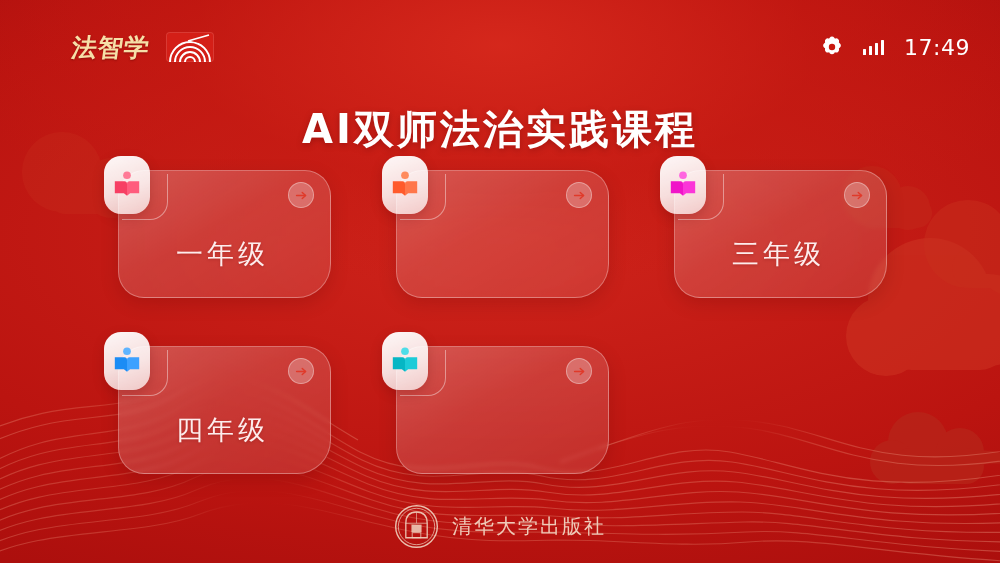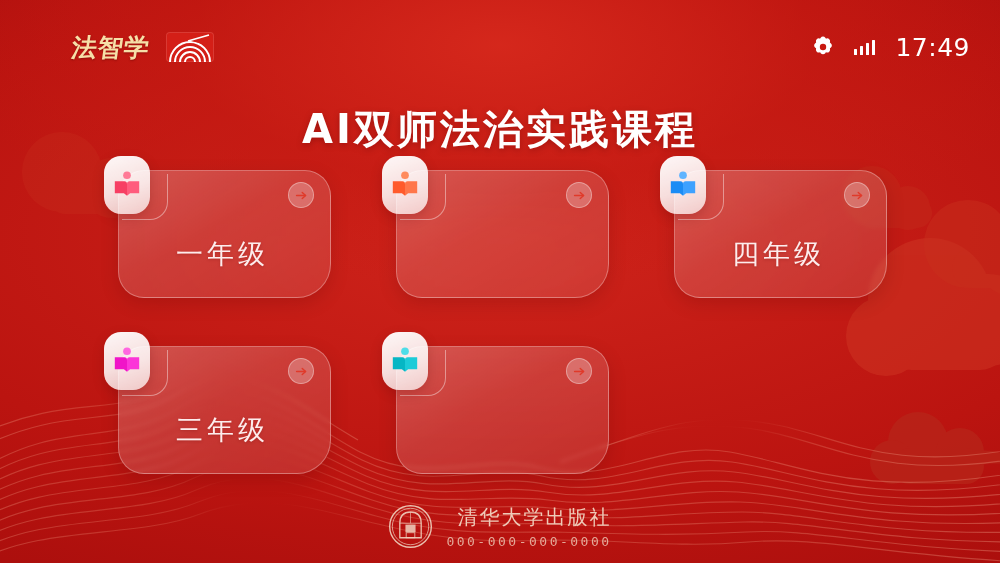--- a/index.html
+++ b/index.html
@@ -50,21 +50,21 @@
 
   .status { display:flex; align-items:center; gap:20px; }
   .gear-icon { width:22px; height:22px; display:block; }
   .signal { display:flex; align-items:flex-end; gap:2.5px; height:16px; }
   .signal i { display:block; width:3.5px; background:#fff; border-radius:0.5px; }
   .signal i:nth-child(1){ height:6px; }
   .signal i:nth-child(2){ height:9px; }
   .signal i:nth-child(3){ height:12px; }
   .signal i:nth-child(4){ height:15px; }
   .clock {
-    color:#fff; font-size:25px; letter-spacing:0.5px;
+    color:#fff; font-size:22px; letter-spacing:0.5px;
     font-family:"DejaVu Sans", sans-serif;
   }
 
   
   .page-title {
     position:absolute; top:95px; left:0; right:0;
     text-align:center;
     font-size:40px; font-weight:bold; color:#ffffff;
     letter-spacing:3px;
     font-family:"DejaVu Sans", sans-serif;
@@ -311,51 +311,51 @@
           <path d="M11 6 L15.5 10 L11 14" stroke="#e03a2a" stroke-width="2" stroke-linecap="round" stroke-linejoin="round" fill="none"></path>
         </svg>
       </div>
     </div>
 
     <div class="card">
       <div class="card-panel"></div>
       <div class="card-notch"></div>
       <div class="icon-tile">
         <svg class="book" viewBox="0 0 32 32" xmlns="http://www.w3.org/2000/svg" aria-hidden="true">
+          <circle cx="16" cy="5.6" r="4.1" fill="#ff66e0"></circle>
+          <path d="M3 12 h10.2 a2.8 2.8 0 0 1 2.8 2.8 v12.6 l-3.3 -2.6 H3 z" fill="#f014c8"></path>
+          <path d="M29 12 h-10.2 a2.8 2.8 0 0 0 -2.8 2.8 v12.6 l3.3 -2.6 H29 z" fill="#fb35d8"></path>
+        </svg>
+      </div>
+      <div class="arrow-btn">
+        <svg viewBox="0 0 20 20" xmlns="http://www.w3.org/2000/svg" aria-hidden="true">
+          <path d="M3.5 10 H15" stroke="#e03a2a" stroke-width="2" stroke-linecap="round" fill="none"></path>
+          <path d="M11 6 L15.5 10 L11 14" stroke="#e03a2a" stroke-width="2" stroke-linecap="round" stroke-linejoin="round" fill="none"></path>
+        </svg>
+      </div>
+      <div class="card-label">三年级</div>
+    </div>
+
+    <div class="card">
+      <div class="card-panel"></div>
+      <div class="card-notch"></div>
+      <div class="icon-tile">
+        <svg class="book" viewBox="0 0 32 32" xmlns="http://www.w3.org/2000/svg" aria-hidden="true">
           <circle cx="16" cy="5.6" r="4.1" fill="#5fb4ff"></circle>
           <path d="M3 12 h10.2 a2.8 2.8 0 0 1 2.8 2.8 v12.6 l-3.3 -2.6 H3 z" fill="#1b8cf5"></path>
           <path d="M29 12 h-10.2 a2.8 2.8 0 0 0 -2.8 2.8 v12.6 l3.3 -2.6 H29 z" fill="#3da1ff"></path>
         </svg>
       </div>
       <div class="arrow-btn">
         <svg viewBox="0 0 20 20" xmlns="http://www.w3.org/2000/svg" aria-hidden="true">
           <path d="M3.5 10 H15" stroke="#e03a2a" stroke-width="2" stroke-linecap="round" fill="none"></path>
           <path d="M11 6 L15.5 10 L11 14" stroke="#e03a2a" stroke-width="2" stroke-linecap="round" stroke-linejoin="round" fill="none"></path>
         </svg>
       </div>
       <div class="card-label">四年级</div>
-    </div>
-
-    <div class="card">
-      <div class="card-panel"></div>
-      <div class="card-notch"></div>
-      <div class="icon-tile">
-        <svg class="book" viewBox="0 0 32 32" xmlns="http://www.w3.org/2000/svg" aria-hidden="true">
-          <circle cx="16" cy="5.6" r="4.1" fill="#ff66e0"></circle>
-          <path d="M3 12 h10.2 a2.8 2.8 0 0 1 2.8 2.8 v12.6 l-3.3 -2.6 H3 z" fill="#f014c8"></path>
-          <path d="M29 12 h-10.2 a2.8 2.8 0 0 0 -2.8 2.8 v12.6 l3.3 -2.6 H29 z" fill="#fb35d8"></path>
-        </svg>
-      </div>
-      <div class="arrow-btn">
-        <svg viewBox="0 0 20 20" xmlns="http://www.w3.org/2000/svg" aria-hidden="true">
-          <path d="M3.5 10 H15" stroke="#e03a2a" stroke-width="2" stroke-linecap="round" fill="none"></path>
-          <path d="M11 6 L15.5 10 L11 14" stroke="#e03a2a" stroke-width="2" stroke-linecap="round" stroke-linejoin="round" fill="none"></path>
-        </svg>
-      </div>
-      <div class="card-label">三年级</div>
     </div>
 
 
     <div class="card">
       <div class="card-panel"></div>
       <div class="card-notch"></div>
       <div class="icon-tile">
         <svg class="book" viewBox="0 0 32 32" xmlns="http://www.w3.org/2000/svg" aria-hidden="true">
           <circle cx="16" cy="5.6" r="4.1" fill="#4fdde8"></circle>
           <path d="M3 12 h10.2 a2.8 2.8 0 0 1 2.8 2.8 v12.6 l-3.3 -2.6 H3 z" fill="#06b6c4"></path>
@@ -377,17 +377,16 @@
       <circle cx="24" cy="24" r="22.2" fill="none" stroke="#f0d3c0" stroke-width="1.5" opacity="0.9"></circle>
       <circle cx="24" cy="24" r="19.4" fill="none" stroke="#f0d3c0" stroke-width="1" opacity="0.75"></circle>
       <path d="M24 8.5 C 15.6 8.5 12.6 14 12.6 20.5 V 36 H 35.4 V 20.5 C 35.4 14 32.4 8.5 24 8.5 Z" fill="none" stroke="#f0d3c0" stroke-width="1.4" opacity="0.9"></path>
       <rect x="18.6" y="22" width="10.8" height="8" fill="#f0d3c0" opacity="0.85"></rect>
       <rect x="19.4" y="30.6" width="9.2" height="5.4" fill="none" stroke="#f0d3c0" stroke-width="1" opacity="0.8"></rect>
       <path d="M12.6 20.5 H 35.4" stroke="#f0d3c0" stroke-width="1" opacity="0.7"></path>
       <path d="M24 8.5 V 20.5" stroke="#f0d3c0" stroke-width="1" opacity="0.6"></path>
     </svg>
     <div class="press-text">
       <div class="press-name">清华大学出版社</div>
-      <div class="press-phone">000-000-000-0000</div>
     </div>
   </div>
 
 </div>
 
 </body></html>

